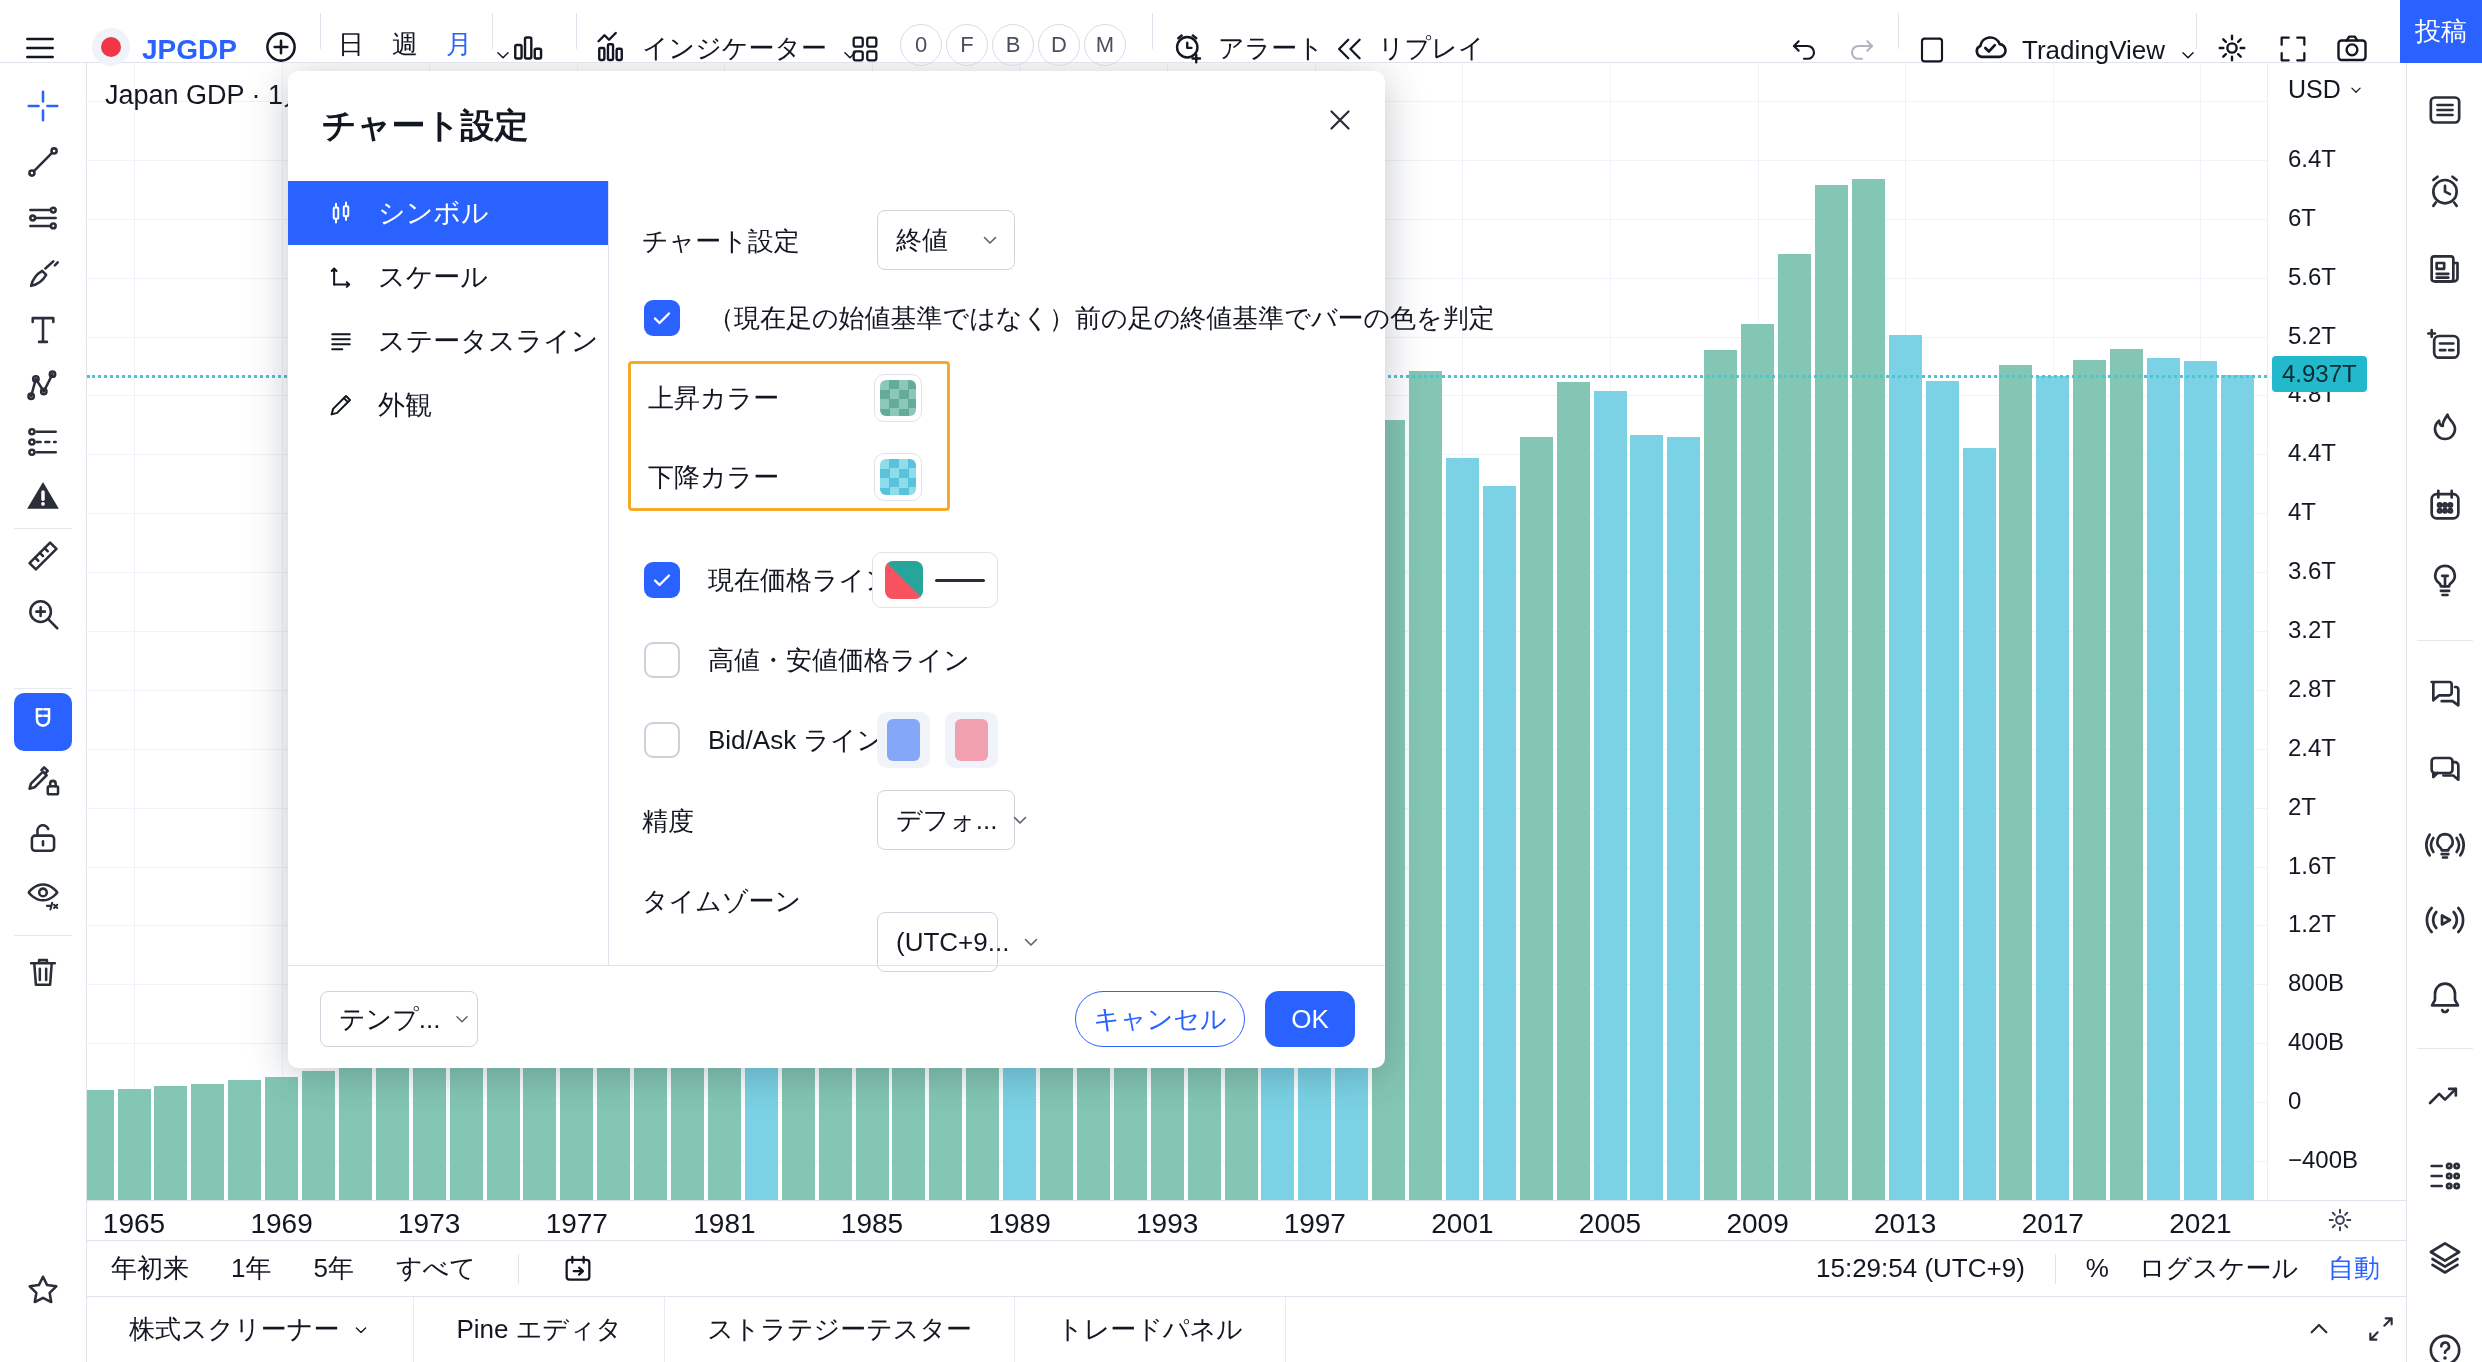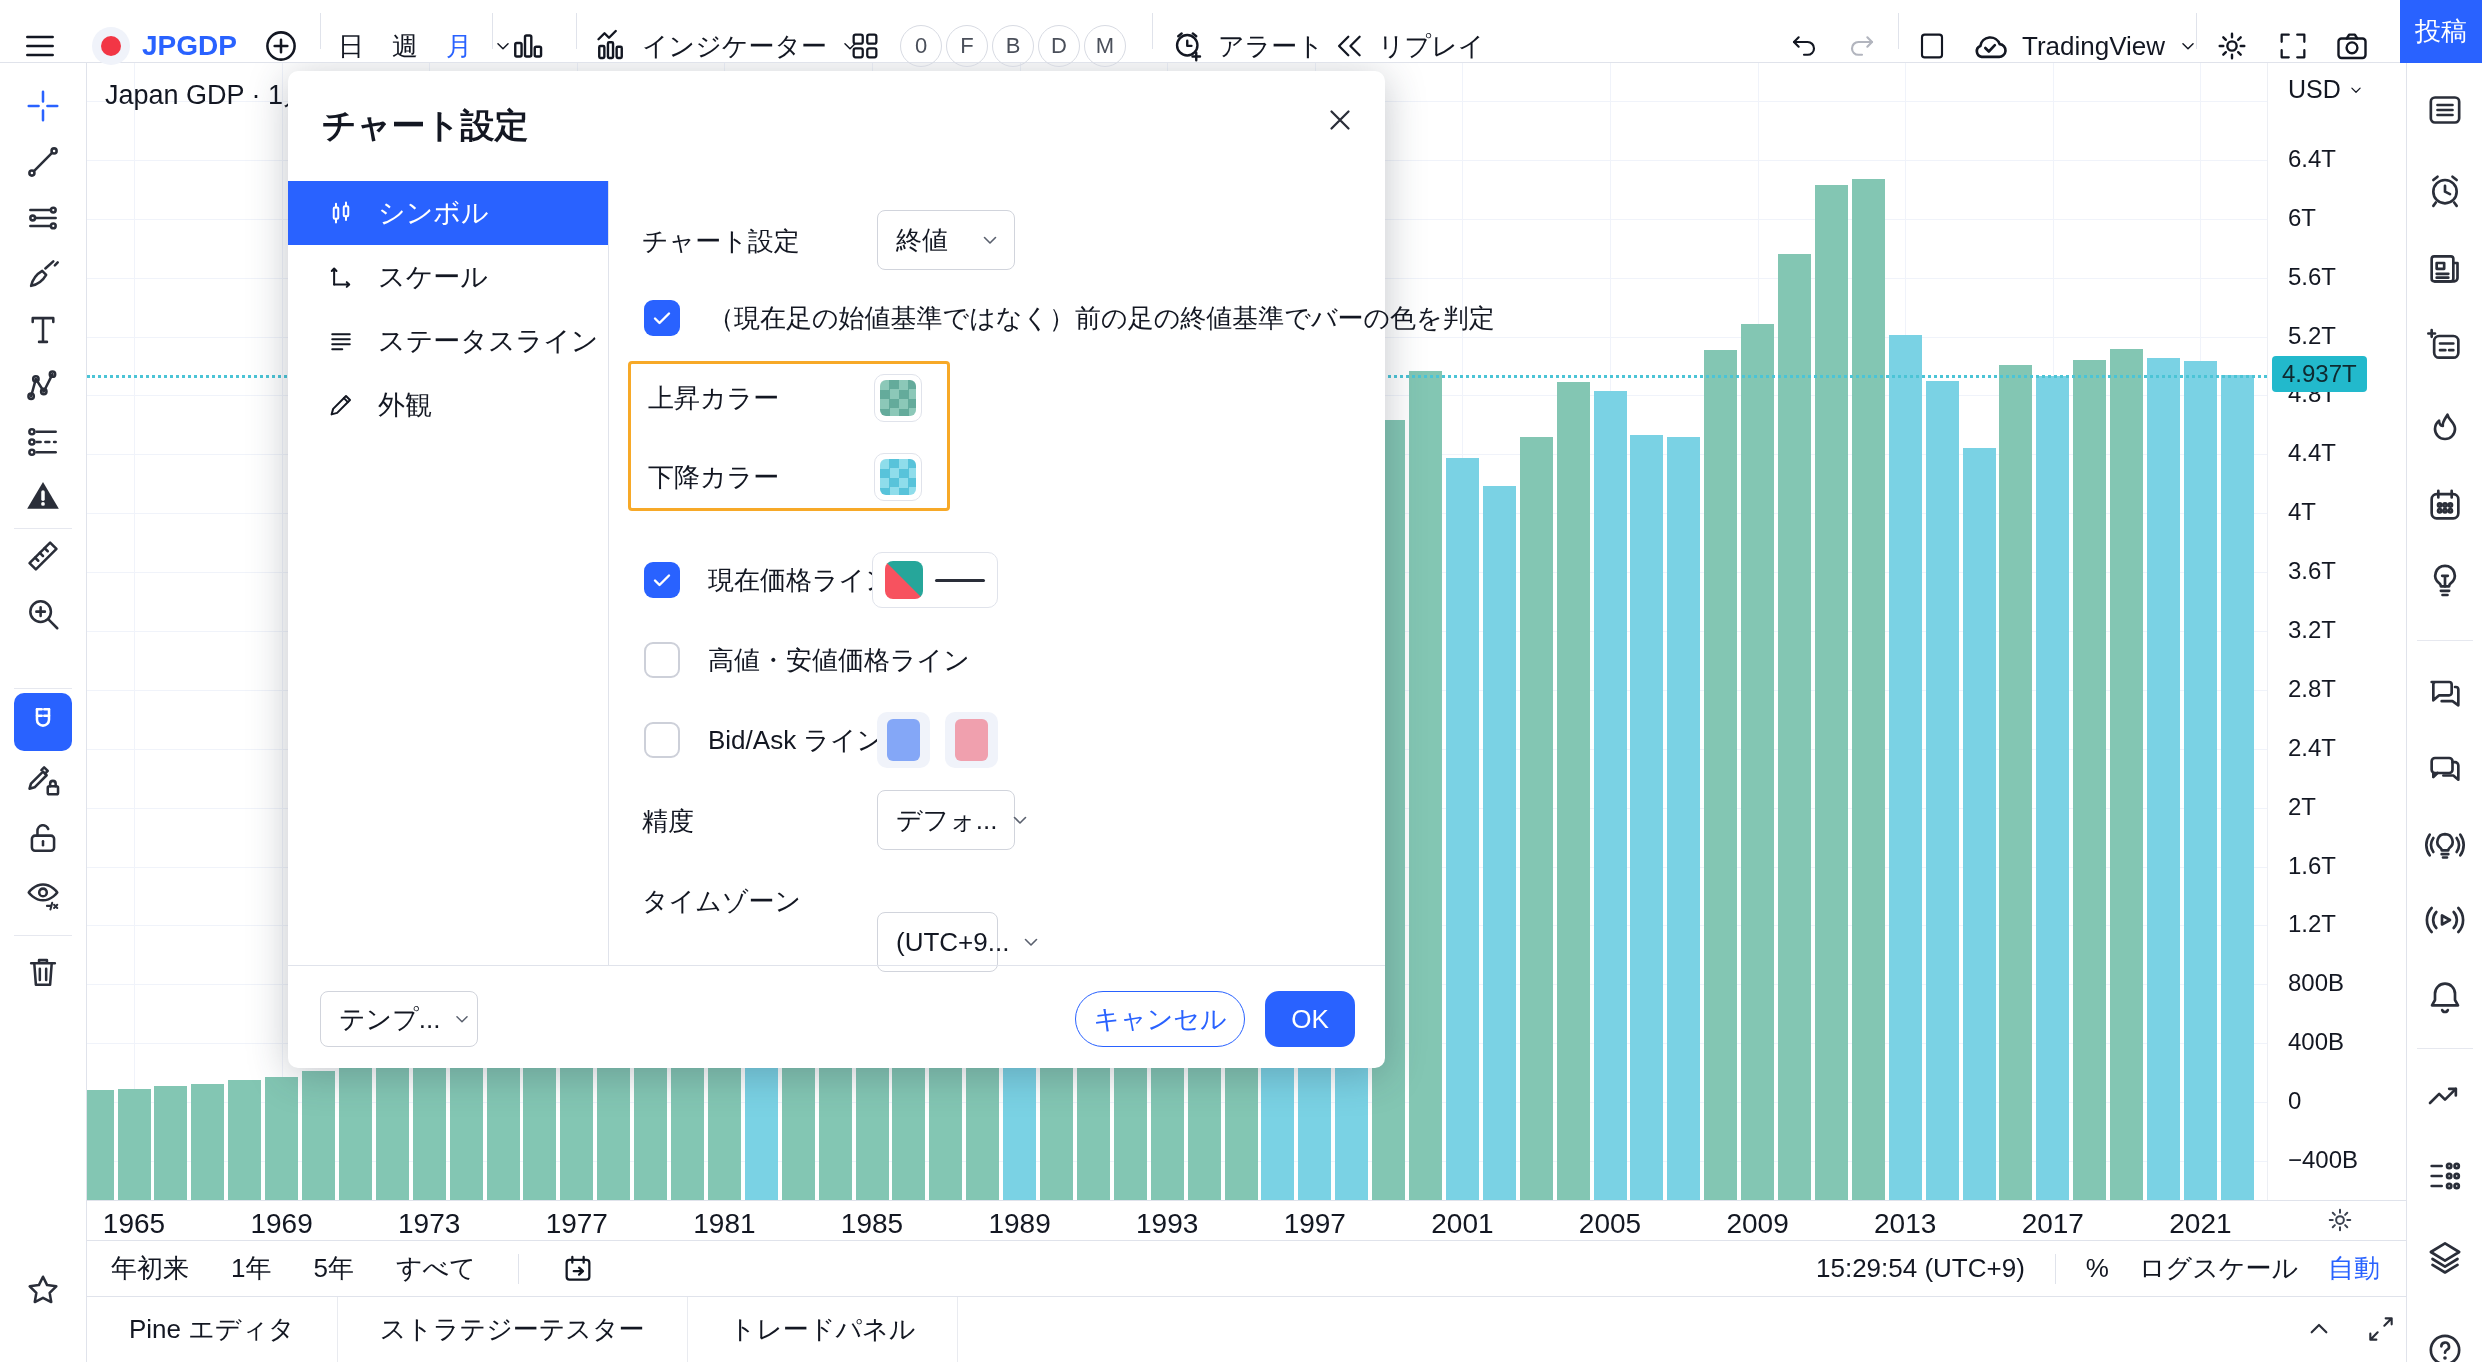--- a/index.html
+++ b/index.html
@@ -1,21 +1,21 @@
 <!DOCTYPE html>
 <html><head>
 <meta charset="utf-8">
 <style>
   *{box-sizing:border-box;margin:0;padding:0}
   html,body{width:2482px;height:1362px;overflow:hidden}
   body{position:relative;background:#fff;color:#131722;font-family:"Liberation Sans","DejaVu Sans",sans-serif}
   .icn{display:inline-flex;align-items:center;justify-content:center;line-height:0}
   
   .topbar{position:absolute;left:0;top:0;width:2482px;height:63px;background:#fff;border-bottom:1px solid #E0E3EB;z-index:50}
-  .tb{position:absolute;top:15px;height:62px;display:flex;align-items:center;gap:12px;font-size:26px;color:#131722}
+  .tb{position:absolute;top:4px;height:62px;display:flex;align-items:flex-end;gap:12px;font-size:26px;color:#131722}
   .vdiv{position:absolute;top:13px;width:1px;height:36px;background:#E0E3EB}
   .symdot{width:38px;height:38px;border-radius:50%;background:#F0F3FA;display:flex;align-items:center;justify-content:center}
   .reddot{width:20px;height:20px;border-radius:50%;background:#F23645}
   .symtext{font-weight:bold;color:#2962FF;font-size:28px}
   .int{min-width:42px;height:44px;padding:0 6px;display:flex;align-items:center;justify-content:center;font-size:26px}
   .int.active{color:#2962FF}
   .badge{width:42px;height:42px;border:1.5px solid #D8DBE3;border-radius:50%;display:flex;align-items:center;justify-content:center;font-size:22px;color:#4A4F5A}
   .publish{position:absolute;right:0;top:0;width:82px;height:63px;background:#2962FF;color:#fff;display:flex;align-items:center;justify-content:center;font-size:26px}
   
   .left-rail{position:absolute;left:0;top:63px;width:87px;height:1299px;background:#fff;border-right:1px solid #E0E3EB;z-index:30}
@@ -711,20 +711,28 @@
     <span>15:29:54 (UTC+9)</span>
     <div class="bvdiv"></div>
     <span>%</span>
     <span>ログスケール</span>
     <span class="auto">自動</span>
   </div>
 </div>
 
 <div class="btabs" id="btabs">
     <div class="btab">
+      <span>株式スクリーナー</span>
+      <i class="icn">
+        <svg width="20" height="20" viewBox="0 0 24 24" fill="none" stroke="currentColor" stroke-width="1.6" stroke-linecap="round" stroke-linejoin="round">
+          <path d="M6.5 9.5l5.5 5.5 5.5-5.5"></path>
+        </svg>
+      </i>
+    </div>
+    <div class="btab">
       <span>Pine エディタ</span>
     </div>
     <div class="btab">
       <span>ストラテジーテスター</span>
     </div>
     <div class="btab">
       <span>トレードパネル</span>
     </div>
   <div class="btabs-ic" style="left:2216px"><i class="icn">
         <svg width="32" height="32" viewBox="0 0 24 24" fill="none" stroke="currentColor" stroke-width="1.6" stroke-linecap="round" stroke-linejoin="round">

